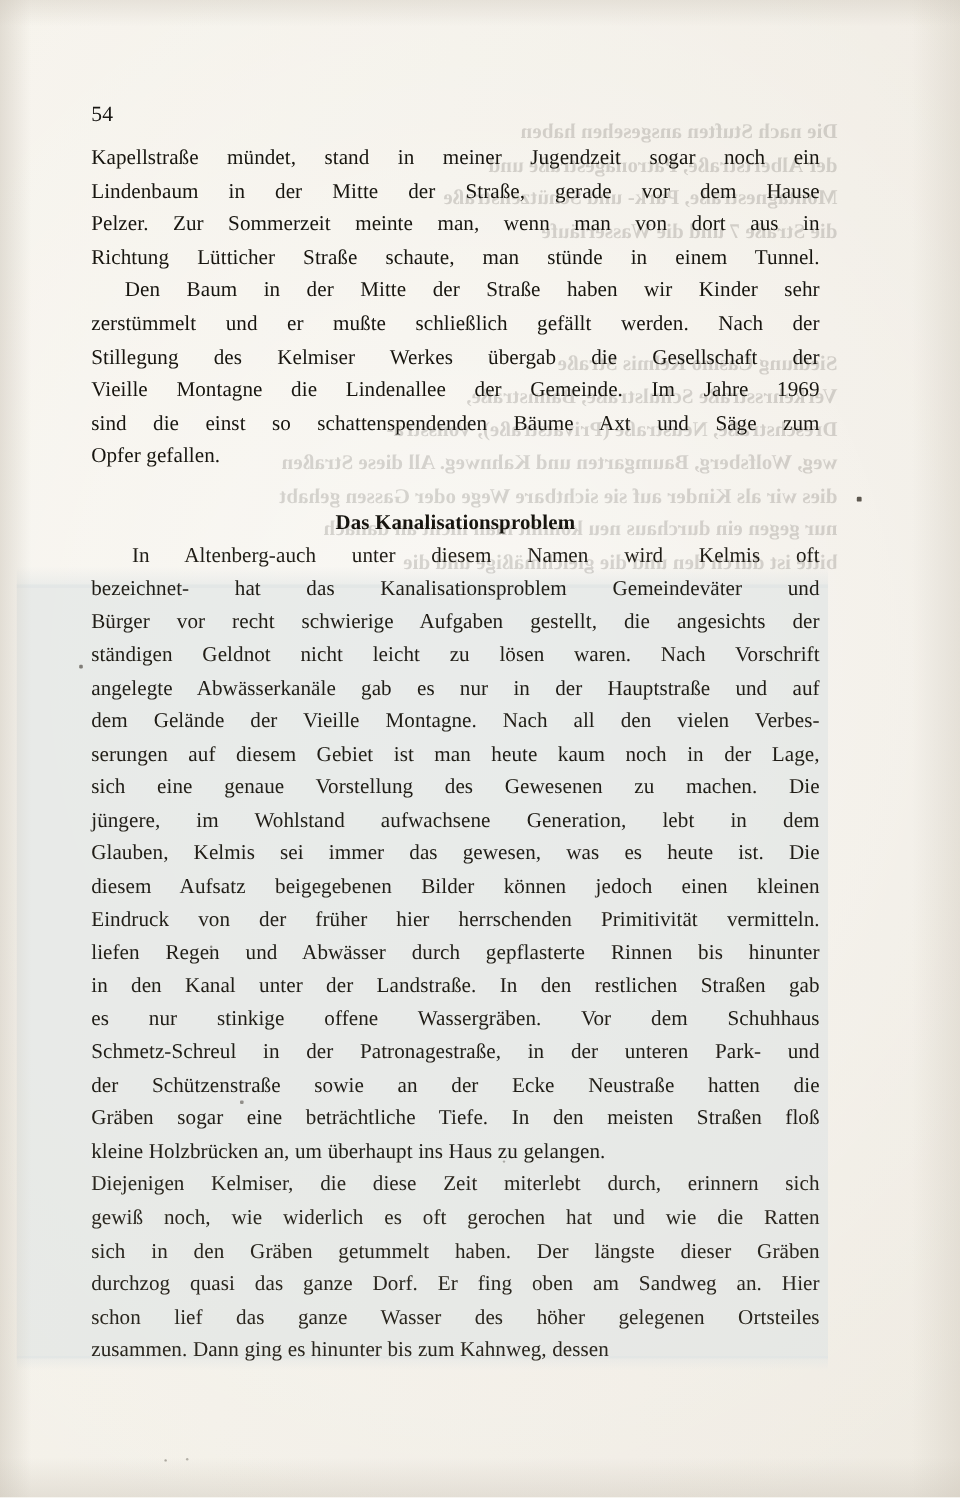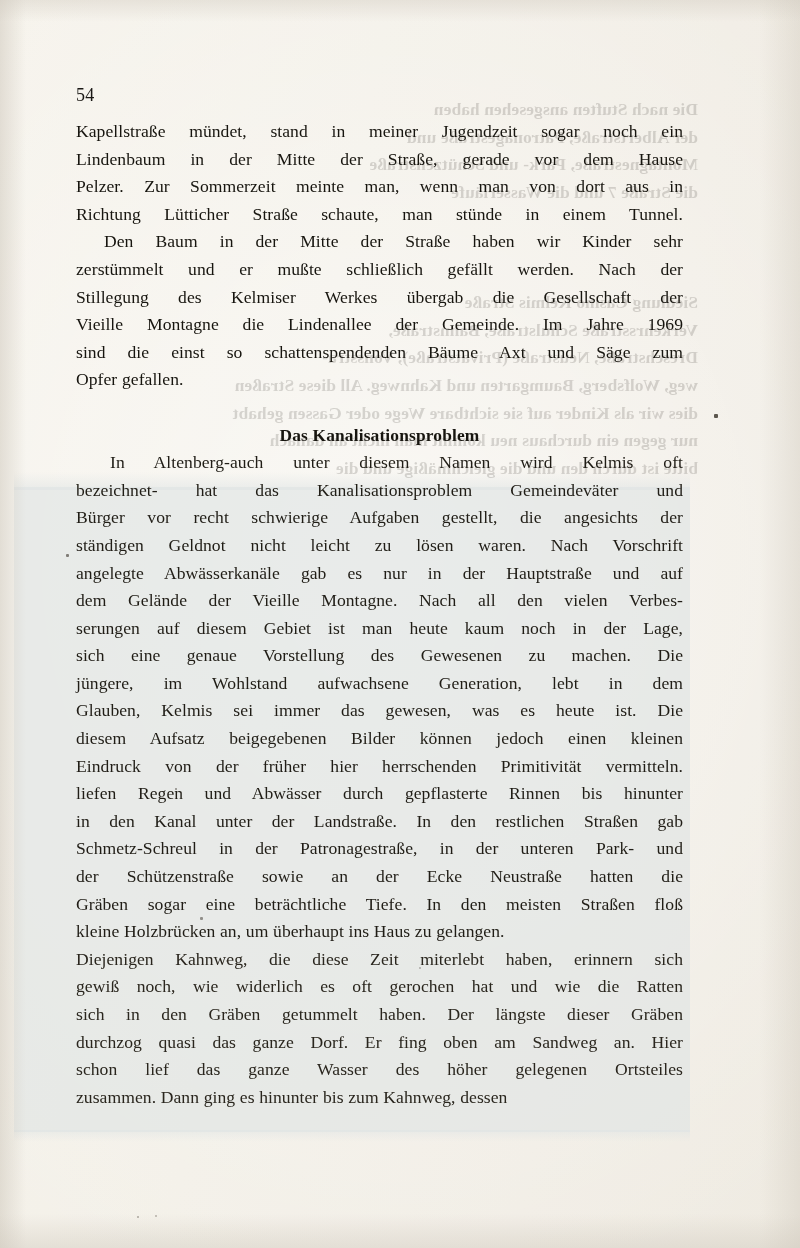--- a/index.html
+++ b/index.html
@@ -218,28 +218,29 @@
       <div style="text-align: justify; text-align-last: justify;">angelegte Abwässerkanäle gab es nur in der Hauptstraße und auf</div>
       <div style="text-align: justify; text-align-last: justify;">dem Gelände der Vieille Montagne. Nach all den vielen Verbes-</div>
       <div style="text-align: justify; text-align-last: justify;">serungen auf diesem Gebiet ist man heute kaum noch in der Lage,</div>
       <div style="text-align: justify; text-align-last: justify;">sich eine genaue Vorstellung des Gewesenen zu machen. Die</div>
       <div style="text-align: justify; text-align-last: justify;">jüngere, im Wohlstand aufwachsene Generation, lebt in dem</div>
       <div style="text-align: justify; text-align-last: justify;">Glauben, Kelmis sei immer das gewesen, was es heute ist. Die</div>
       <div style="text-align: justify; text-align-last: justify;">diesem Aufsatz beigegebenen Bilder können jedoch einen kleinen</div>
       <div style="text-align: justify; text-align-last: justify;">Eindruck von der früher hier herrschenden Primitivität vermitteln.</div>
       <div style="text-align: justify; text-align-last: justify;">liefen Regen und Abwässer durch gepflasterte Rinnen bis hinunter</div>
       <div style="text-align: justify; text-align-last: justify;">in den Kanal unter der Landstraße. In den restlichen Straßen gab</div>
+      <div style="text-align: justify; text-align-last: justify;">es nur stinkige offene Wassergräben. Vor dem Schuhhaus</div>
       <div style="text-align: justify; text-align-last: justify;">Schmetz-Schreul in der Patronagestraße, in der unteren Park- und</div>
       <div style="text-align: justify; text-align-last: justify;">der Schützenstraße sowie an der Ecke Neustraße hatten die</div>
       <div style="text-align: justify; text-align-last: justify;">Gräben sogar eine beträchtliche Tiefe. In den meisten Straßen floß</div>
       <div style="text-align: left; text-align-last: left;">kleine Holzbrücken an, um überhaupt ins Haus zu gelangen.</div>
     </div>
 
     <div class="bodytext ink-c">
-      <div style="text-align: justify; text-align-last: justify;">Diejenigen Kahnweg, die diese Zeit miterlebt haben, erinnern sich</div>
+      <div style="text-align: justify; text-align-last: justify;">Diejenigen Kelmiser, die diese Zeit miterlebt durch, erinnern sich</div>
       <div style="text-align: justify; text-align-last: justify;">gewiß noch, wie widerlich es oft gerochen hat und wie die Ratten</div>
       <div style="text-align: justify; text-align-last: justify;">sich in den Gräben getummelt haben. Der längste dieser Gräben</div>
       <div style="text-align: justify; text-align-last: justify;">durchzog quasi das ganze Dorf. Er fing oben am Sandweg an. Hier</div>
       <div style="text-align: justify; text-align-last: justify;">schon lief das ganze Wasser des höher gelegenen Ortsteiles</div>
       <div style="text-align: left; text-align-last: left;">zusammen. Dann ging es hinunter bis zum Kahnweg, dessen</div>
     </div>
 
   </div>
 
   <div class="speck speck-right-margin"></div>

